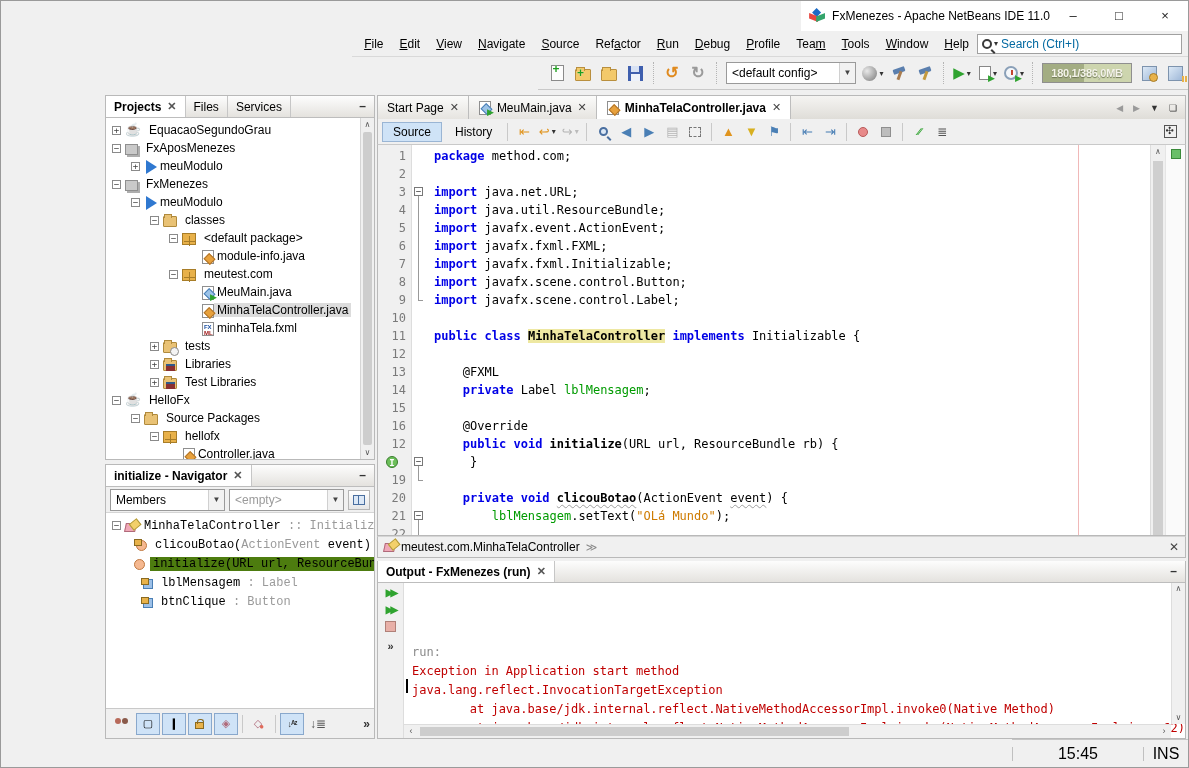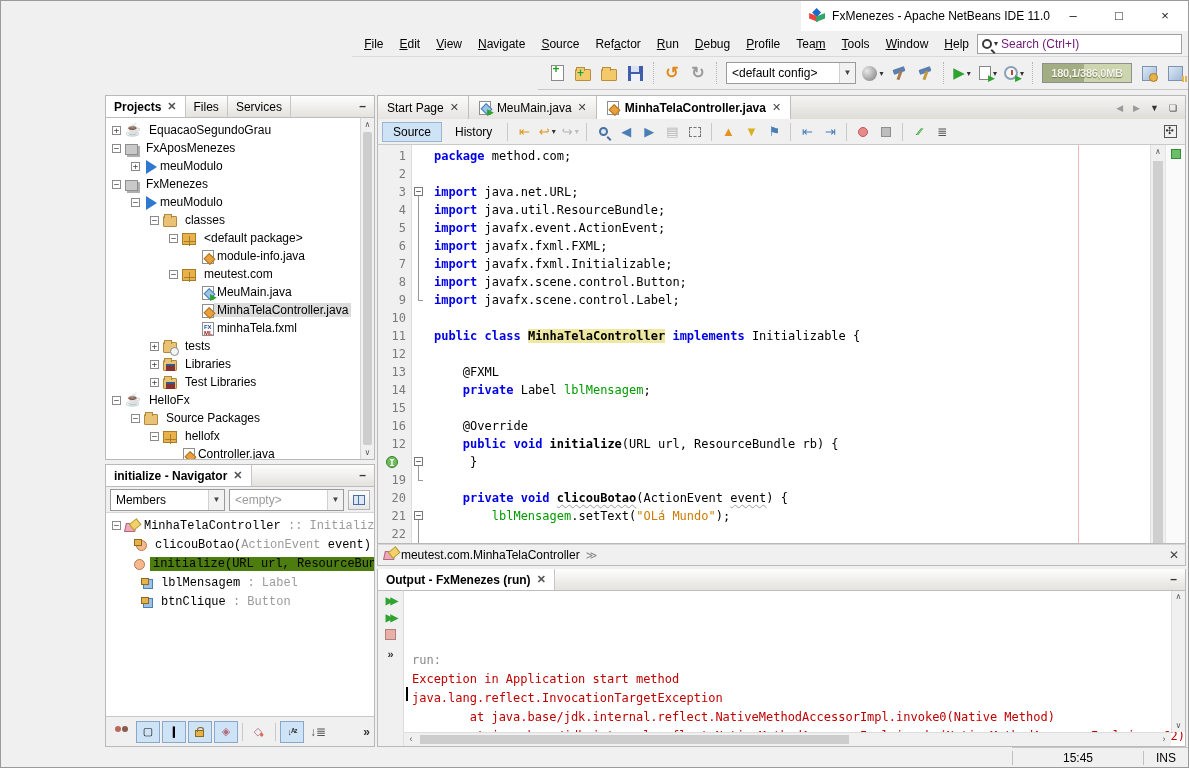--- a/index.html
+++ b/index.html
@@ -21,21 +21,21 @@
   
   .menubar { height:26px; background:#f0f0f0; display:flex; align-items:center; padding-left:4px;
     border-bottom:1px solid #d9d9d9; flex:0 0 auto; }
   .menu-item { padding:4px 8px; font-size:12px; }
   .menu-item u { text-decoration:underline; }
   .searchbox { margin-left:auto; margin-right:6px; width:205px; height:20px; background:#fff;
     border:1px solid #a0a0a0; display:flex; align-items:center; }
   .mag { width:10px; height:10px; border:2px solid #3a3a3a; border-radius:50%; position:relative; margin:0 2px 0 4px; }
   .mag::after{ content:""; position:absolute; width:2px; height:5px; background:#3a3a3a; left:8px; top:8px; transform:rotate(-45deg);}
   .searchbox .dd { font-size:8px; color:#333; margin-right:3px; }
-  .search-ph { color:#701a75; font-size:12px; }
+  .search-ph { color:#0369a1; font-size:12px; }
 
   
   .toolbar { height:33px; background:#f0f0f0; display:flex; align-items:center; padding-left:6px;
     border-bottom:1px solid #c9c9c9; flex:0 0 auto; }
   .tsep { width:1px; height:22px; border-left:1px dotted #b5b5b5; margin:0 5px; }
   .tbtn { width:26px; height:26px; display:flex; align-items:center; justify-content:center; position:relative; border:1px solid transparent; }
   .g { font-size:16px; line-height:1; }
   .page { width:13px; height:16px; background:#fdfdfd; border:1px solid #8a8a8a; position:relative; }
   .plus { position:absolute; left:1px; top:-4px; color:#1f9e1f; font-weight:bold; font-size:12px; text-shadow:0 0 1px #fff; }
   .folder { width:16px; height:12px; background:#f3c96a; border:1px solid #b98f3e; border-radius:1px; position:relative; margin-top:3px; }
@@ -225,21 +225,21 @@
   .out-caret { position:absolute; left:2px; top:96px; width:2px; height:14px; background:#000; }
   .out-vscroll { position:absolute; right:0; top:0; bottom:14px; width:14px; background:#f0f0f0; border-left:1px solid #ddd; }
   .out-vscroll .up,.out-vscroll .dn { text-align:center; font-size:8px; color:#555; height:12px; line-height:12px; }
   .out-vscroll .dn { position:absolute; bottom:0; left:0; right:0; }
   .out-hscroll { position:absolute; left:26px; right:14px; bottom:0; height:14px; background:#f0f0f0; border-top:1px solid #ddd; }
   .out-hscroll .lt,.out-hscroll .rt { position:absolute; top:0; width:14px; height:13px; text-align:center; font-size:9px; color:#555; line-height:13px; }
   .out-hscroll .rt { right:0; }
   .out-hscroll .thumb { position:absolute; left:16px; top:2px; height:9px; width:56%; background:#cdcdcd; }
 
   
-  .statusbar { height:20px; background:#f0f0f0; border-top:1px solid #c5c5c5; display:flex; align-items:center; font-size:12px; flex:0 0 auto; }
+  .statusbar { height:28px; background:#f0f0f0; border-top:1px solid #c5c5c5; display:flex; align-items:center; font-size:16px; flex:0 0 auto; }
   .sb-sep { width:1px; height:14px; background:#c0c0c0; }
   .sb-pos { width:130px; text-align:center; }
   .sb-ins { width:44px; text-align:center; }
 </style>
 </head>
 <body>
 
 <div class="win">
 
   <div class="titlebar">

